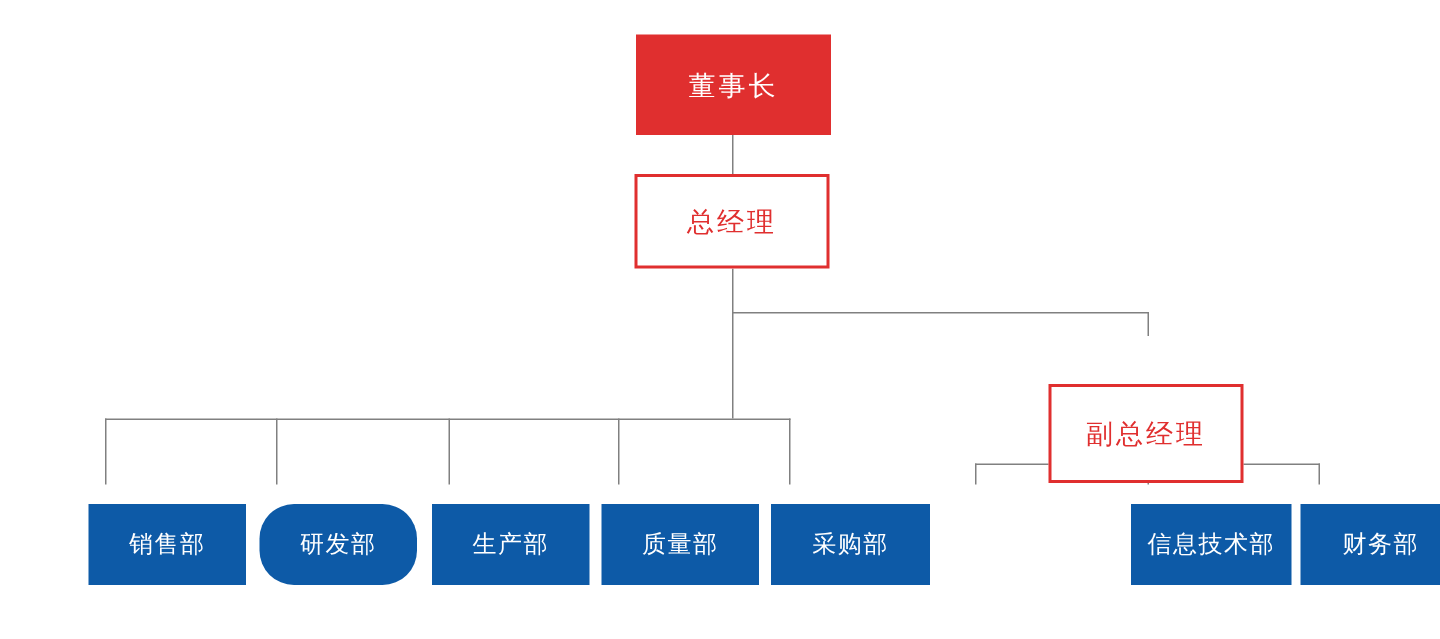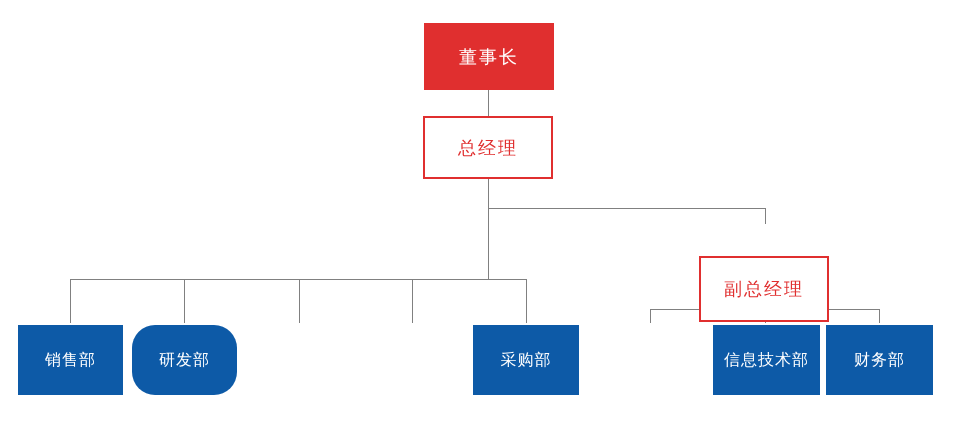--- a/index.html
+++ b/index.html
@@ -47,21 +47,21 @@
     background: #808080;
   }
   .line.v { width: 1px; }
   .line.h { height: 1px; }
 
   
   #chairman { left: 424px; top: 23px;  width: 130px; height: 67px; }
   #gm       { left: 423px; top: 116px; width: 130px; height: 63px; }
   #dgm      { left: 699px; top: 224px; width: 130px; height: 66px; margin-top: 32px; }
 
-  .dept { top: 325px; height: 70px; }
+  .dept { top: 336px; height: 54px; margin-left: 41px; }
   #dept-sales       { left: 18px;  width: 105px; }
   #dept-rnd         { left: 132px; width: 105px; border-radius: 23px; }
   #dept-production  { left: 247px; width: 105px; }
   #dept-quality     { left: 360px; width: 105px; }
   #dept-purchasing  { left: 473px; width: 106px; text-align: center; }
   #dept-it          { left: 597px; width: 107px; }
   #dept-hr          { left: 713px; width: 107px; }
   #dept-finance     { left: 826px; width: 107px; }
 
   
@@ -103,18 +103,20 @@
   <div class="line v" id="l-drop-finance"></div>
 
   <div class="node node-red-fill" id="chairman">董事长</div>
 
   <div class="node node-red-outline" id="gm">总经理</div>
 
   <div class="node node-red-outline" id="dgm">副总经理</div>
 
   <div class="node node-blue dept" id="dept-sales">销售部</div>
   <div class="node node-blue dept" id="dept-rnd">研发部</div>
+  <div class="node node-blue dept" id="dept-production">生产部</div>
+  <div class="node node-blue dept" id="dept-quality">质量部</div>
   <div class="node node-blue dept" id="dept-purchasing">采购部</div>
 
   <div class="node node-blue dept" id="dept-hr">信息技术部</div>
   <div class="node node-blue dept" id="dept-finance">财务部</div>
 
 </div>
 
 </body></html>

